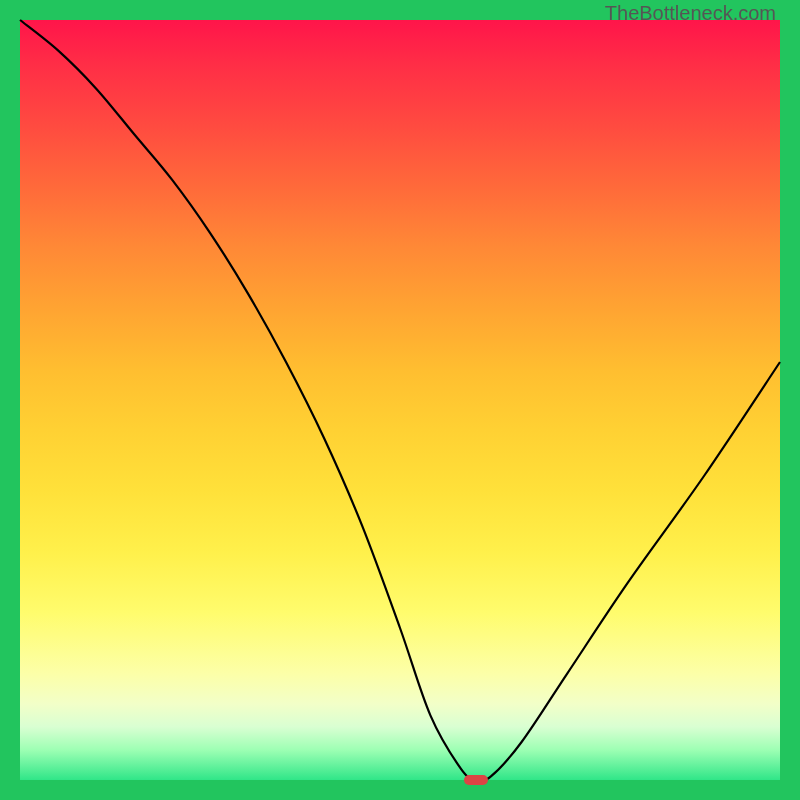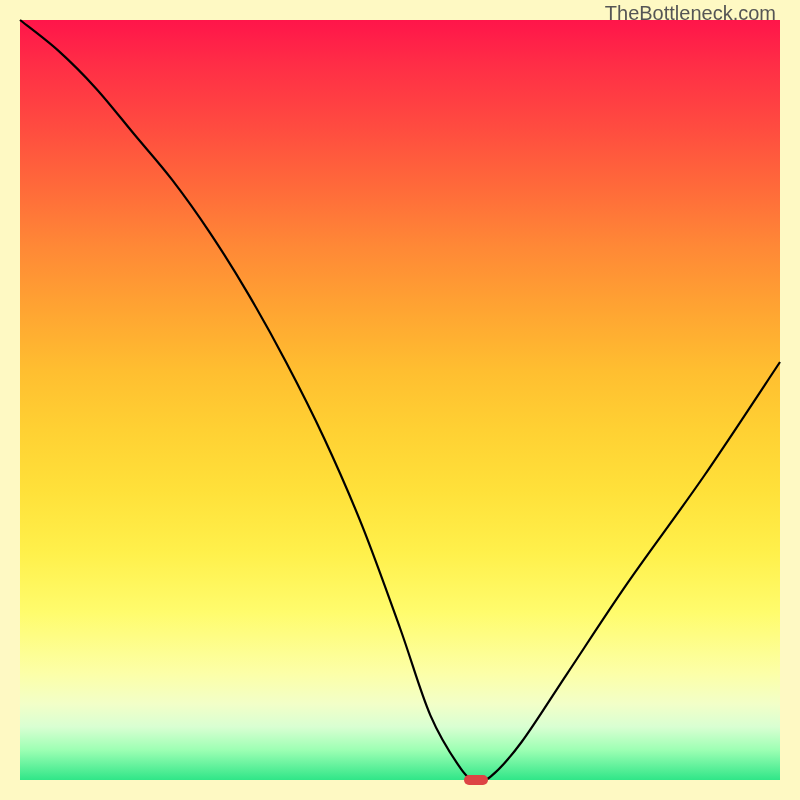--- a/index.html
+++ b/index.html
@@ -1,16 +1,16 @@
 <!DOCTYPE html>
 <html><head>
 <meta charset="utf-8">
 <style>
 html,body{margin:0;padding:0;width:800px;height:800px;overflow:hidden;background:#000;font-family:Arial,Helvetica,sans-serif}
-.frame{position:absolute;left:0;top:0;width:800px;height:800px;background:#fef9c3}
+.frame{position:absolute;left:0;top:0;width:800px;height:800px;background:#22c55e}
 .plot{position:absolute;left:20px;top:20px;width:760px;height:760px;
  background:linear-gradient(to bottom,
   #ff154a 0%,
   #ff2e46 6%,
   #ff4b40 14%,
   #ff6a3a 22%,
   #ff8936 30%,
   #ffa432 38%,
   #ffbe30 46%,
   #ffd133 54%,

